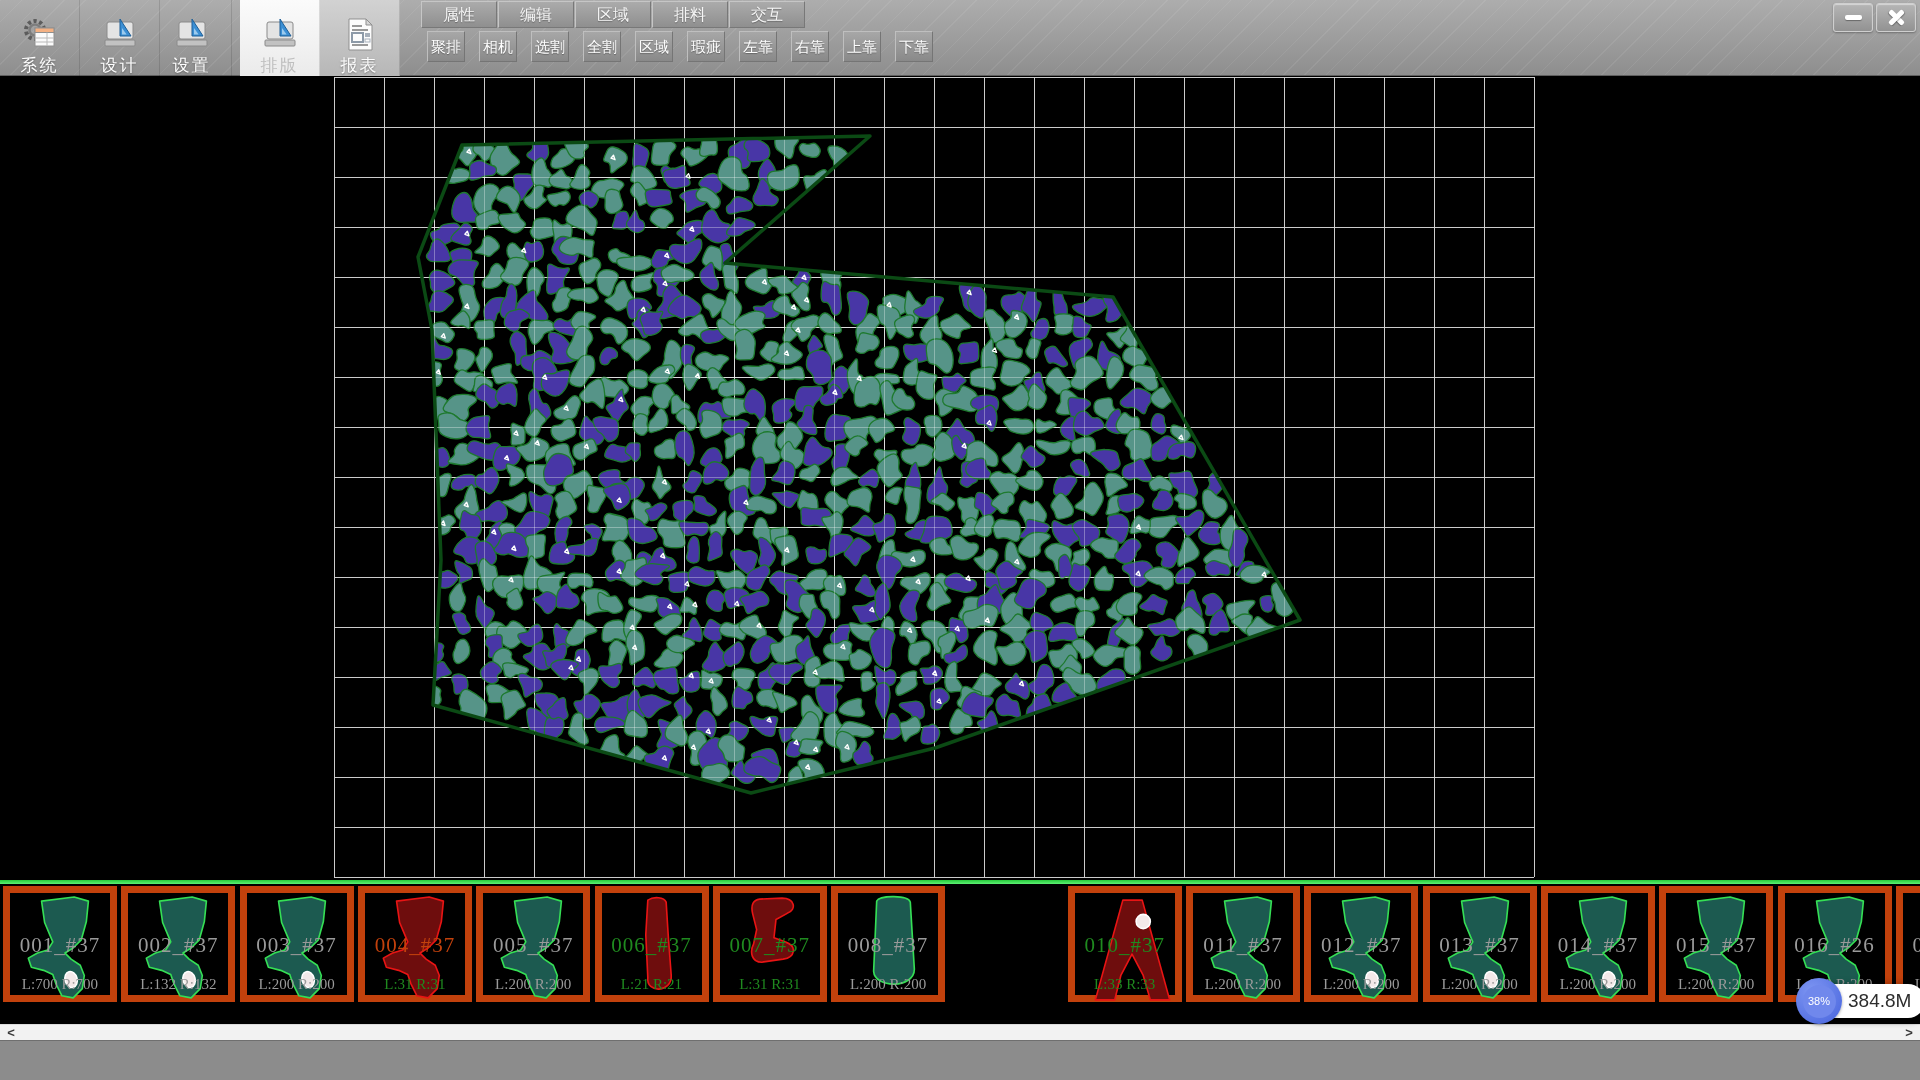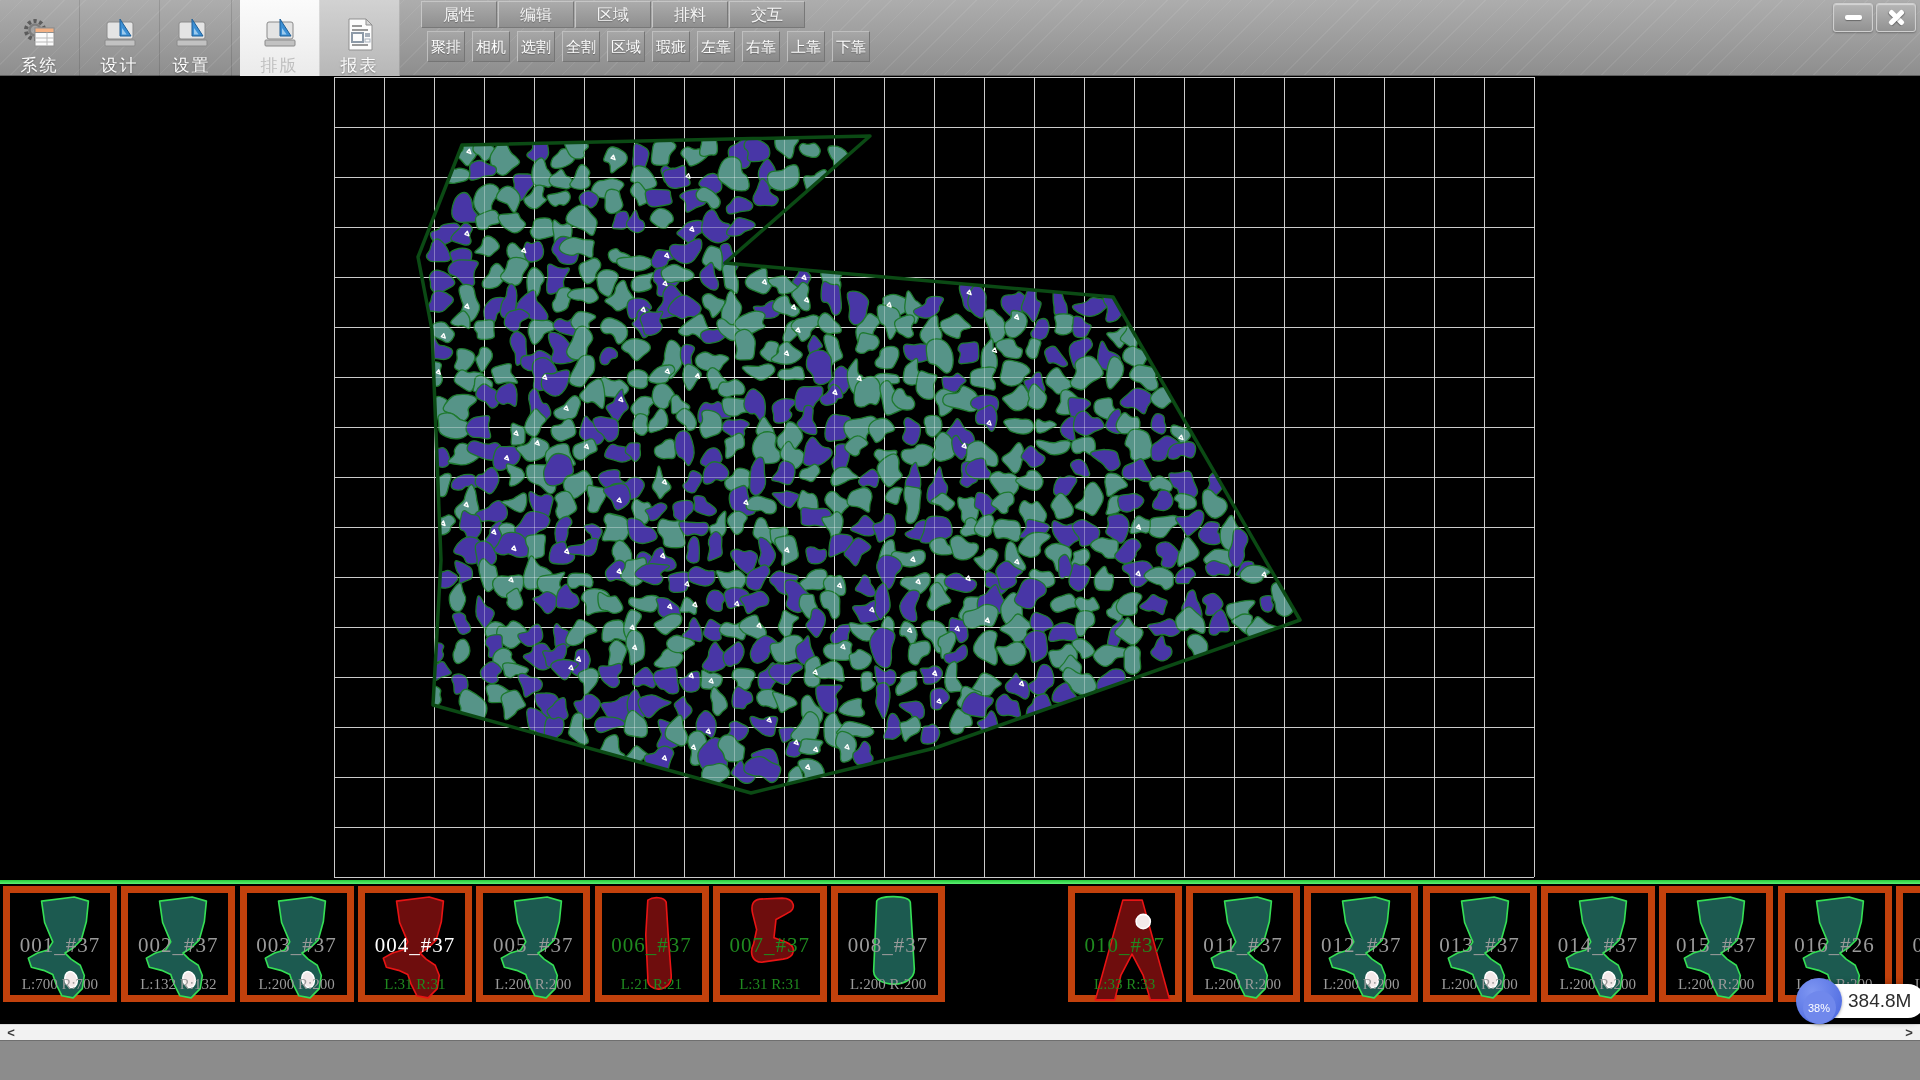--- a/index.html
+++ b/index.html
@@ -16,21 +16,21 @@
     border-right:1px solid rgba(0,0,0,.12);}
   .app-btn .lbl{color:#fdfdfd;font-size:17px;margin-top:1px;letter-spacing:2px;
     text-shadow:0 1px 2px rgba(0,0,0,.35);white-space:nowrap;}
   .app-btn.selected{background:linear-gradient(#fbfbfb,#e8e8e8);}
   .app-btn.selected .lbl{color:#bfbfbf;text-shadow:none;}
   .app-btn.lighter{background:linear-gradient(#d2d2d2,#b2b2b2);}
   .menu-tabs{position:absolute;left:421px;top:1px;height:45px;display:flex;gap:1px;}
   .menu-tab{width:76px;height:27px;line-height:26px;text-align:center;color:#f5f5f5;font-size:16px;
     background:linear-gradient(#ababab,#8f8f8f);border:1px solid;border-color:#c6c6c6 #787878 #787878 #c6c6c6;
     box-sizing:border-box;text-shadow:0 1px 1px rgba(0,0,0,.3);cursor:default;}
-  .tool-row{position:absolute;left:427px;top:31px;display:flex;gap:7px;}
+  .tool-row{position:absolute;left:427px;top:31px;display:flex;gap:14px;}
   .tool-btn{width:38px;height:31px;line-height:30px;text-align:center;color:#fdfdfd;font-size:15px;
     background:linear-gradient(#a7a7a7,#898989);border:1px solid;border-color:#bfbfbf #757575 #757575 #bfbfbf;
     box-sizing:border-box;text-shadow:0 1px 1px rgba(0,0,0,.3);cursor:default;}
   .win-btns{position:absolute;right:4px;top:3px;display:flex;gap:3px;}
   .win-btn{width:38px;height:27px;border-radius:3px;background:linear-gradient(#b6b6b6,#929292);
     border:1px solid #cfcfcf;box-shadow:inset 0 1px 1px rgba(255,255,255,.45),0 1px 2px rgba(0,0,0,.3);
     display:flex;align-items:center;justify-content:center;position:relative;}
   .min-glyph{width:17px;height:5px;background:#fff;border-radius:2px;box-shadow:0 1px 1px rgba(0,0,0,.35);}
   .x-bar{position:absolute;width:19px;height:5px;background:#fff;border-radius:2px;box-shadow:0 1px 1px rgba(0,0,0,.3);}
   .x1{transform:rotate(45deg);} .x2{transform:rotate(-45deg);}
@@ -58,21 +58,21 @@
     line-height:15px;text-align:center;font-weight:bold;}
   .sb-left{left:2px;} .sb-right{right:2px;}
   .statusbar{position:absolute;left:0;top:1040px;width:1920px;height:40px;background:#8c8c8c;
     border-top:1px solid #6f6f6f;box-sizing:border-box;}
 
   
   .badge{position:absolute;left:1808px;top:984px;height:34px;background:#fff;border-radius:17px;
     padding:0 14px 0 40px;display:flex;align-items:center;font-size:19px;color:#2d2d2d;
     box-shadow:0 2px 8px rgba(0,0,0,.5);z-index:20;}
   .badge-circle{position:absolute;left:-12px;top:-6px;width:46px;height:46px;border-radius:50%;
-    background:radial-gradient(circle at 35% 30%,#7e96f2,#4663dd);display:flex;align-items:flex-end;
+    background:radial-gradient(circle at 35% 30%,#7e96f2,#4663dd);display:flex;align-items:center;
     justify-content:center;box-shadow:0 1px 3px rgba(0,0,0,.35);}
   .badge-pct{width:33px;height:33px;border-radius:50%;background:#7088ec;color:#fff;font-size:11px;
     display:flex;align-items:center;justify-content:center;}
 </style>
 </head>
 <body>
 
 <div class="toolbar">
   <div class="hatch"></div>
   <div id="appButtons">
@@ -1010,21 +1010,21 @@
         <path d="M26 7 L58 3 L72 7 L70 27 L65 45 L57 53 L49 58 L55 64 L64 70 L68 80 L66 93 L57 102 L46 100 L40 88 L37 79 L28 75 L16 72 L13 63 L22 58 L32 55 L37 47 L29 28 Z" fill="#1c5a50" stroke="#35df55" stroke-width="1.6" stroke-linejoin="round"></path>
         <ellipse cx="55" cy="84" rx="6" ry="8" transform="rotate(-15 55 84)" fill="#f3e9e9" stroke="#ffffff" stroke-width="1.5"></ellipse>
       </svg>
       <div class="t-label" style="color: rgb(154, 154, 154);">003_#37</div>
       <div class="t-counts" style="color: rgb(154, 154, 154);">L:200 R:200</div>
     </div>
     <div class="thumb" style="left: 357.9px;">
       <svg width="112" height="112" viewBox="0 0 100 110">
         <path d="M26 7 L58 3 L72 7 L70 27 L65 45 L57 53 L49 58 L55 64 L64 70 L68 80 L66 93 L57 102 L46 100 L40 88 L37 79 L28 75 L16 72 L13 63 L22 58 L32 55 L37 47 L29 28 Z" fill="#6e0d0d" stroke="#e81414" stroke-width="1.6" stroke-linejoin="round"></path>
       </svg>
-      <div class="t-label" style="color: #ffffff;">004_#37</div>
+      <div class="t-label" style="color: #c2410c;">004_#37</div>
       <div class="t-counts" style="color: rgb(31, 138, 31);">L:31 R:31</div>
     </div>
     <div class="thumb" style="left: 476.2px;">
       <svg width="112" height="112" viewBox="0 0 100 110">
         <path d="M26 7 L58 3 L72 7 L70 27 L65 45 L57 53 L49 58 L55 64 L64 70 L68 80 L66 93 L57 102 L46 100 L40 88 L37 79 L28 75 L16 72 L13 63 L22 58 L32 55 L37 47 L29 28 Z" fill="#1c5a50" stroke="#35df55" stroke-width="1.6" stroke-linejoin="round"></path>
       </svg>
       <div class="t-label" style="color: rgb(154, 154, 154);">005_#37</div>
       <div class="t-counts" style="color: rgb(154, 154, 154);">L:200 R:200</div>
     </div>
     <div class="thumb" style="left: 594.5px;">

